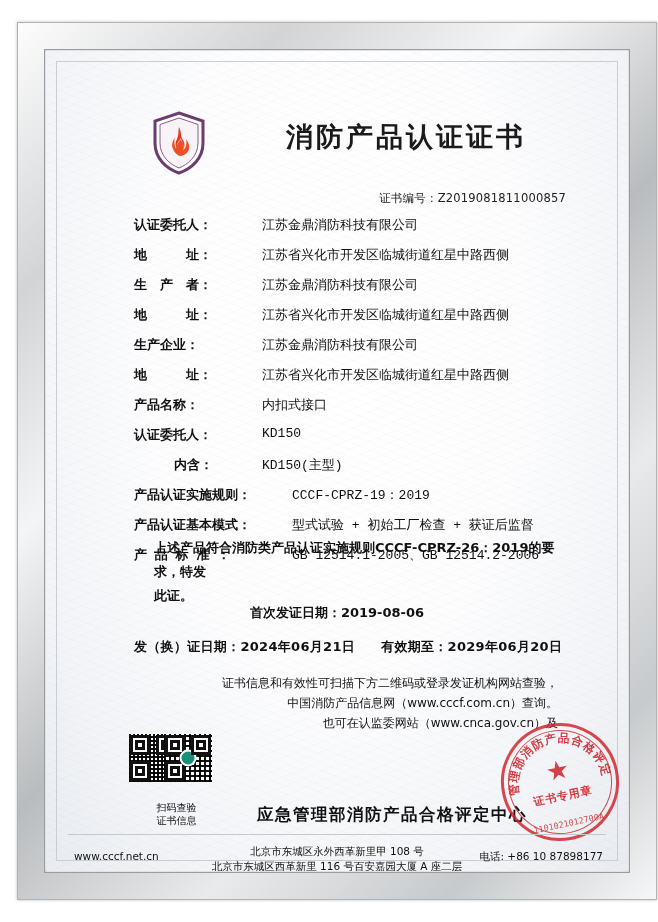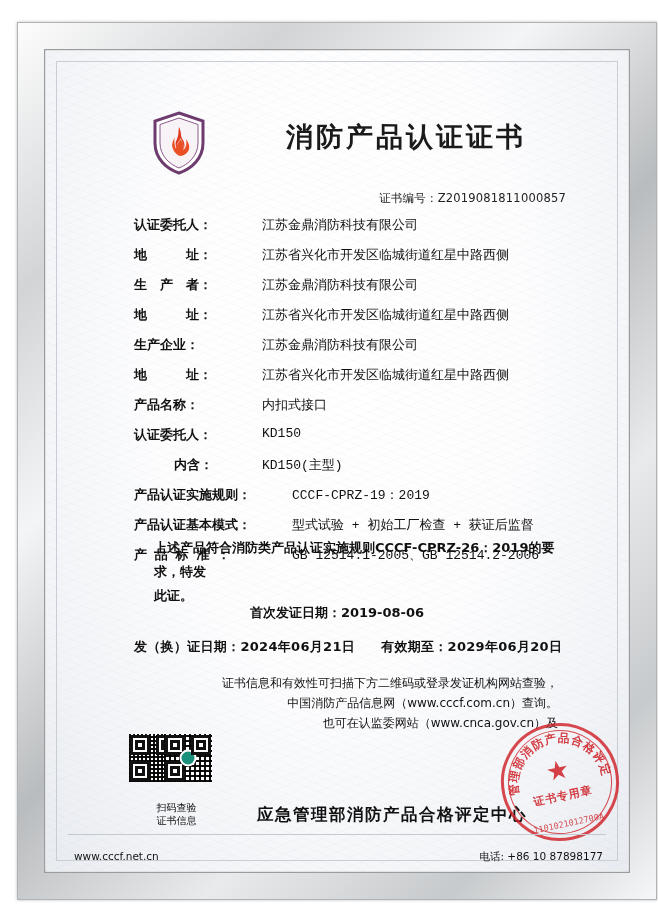--- a/index.html
+++ b/index.html
@@ -499,17 +499,22 @@
         </text>
       </svg>
       <div id="seal-star">★</div>
       <div id="seal-center-text">证书专用章</div>
       <div id="seal-bottom-code">1101021012700A</div>
     </div>
 
     <div id="footer-rule"></div>
     <div id="footer">
       <div id="footer-website">www.cccf.net.cn</div>
+      <div id="footer-address">
+        <div>北京市东城区永外西革新里甲 108 号</div>
+        <div>北京市东城区西革新里 116 号百安嘉园大厦 A 座二层</div>
+
+      </div>
       <div id="footer-phone">电话: +86 10 87898177</div>
     </div>
 
   </div>
 </div>
 
 </body></html>

